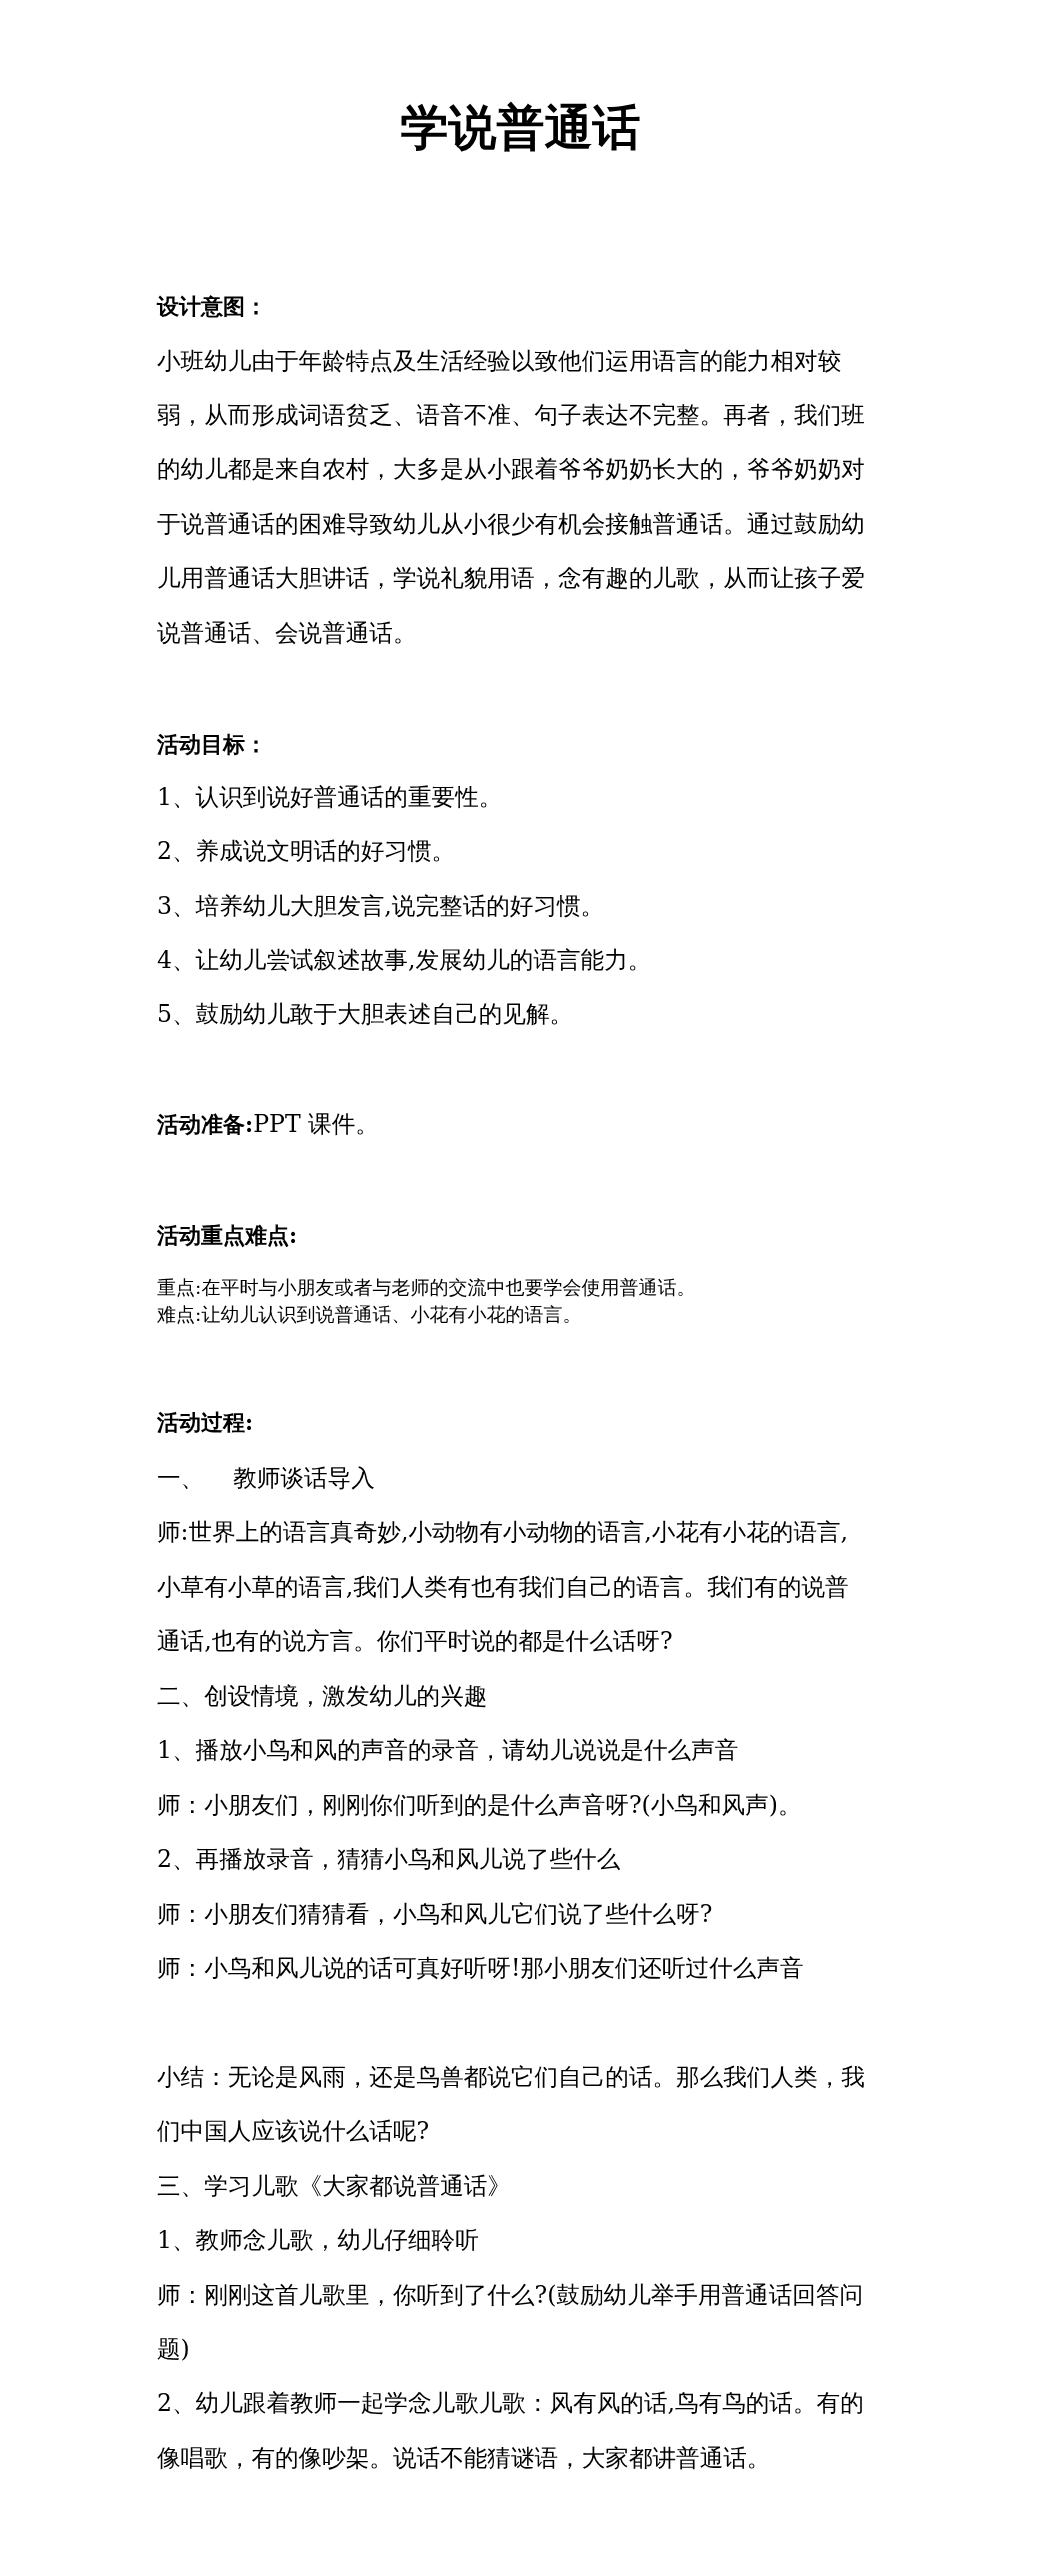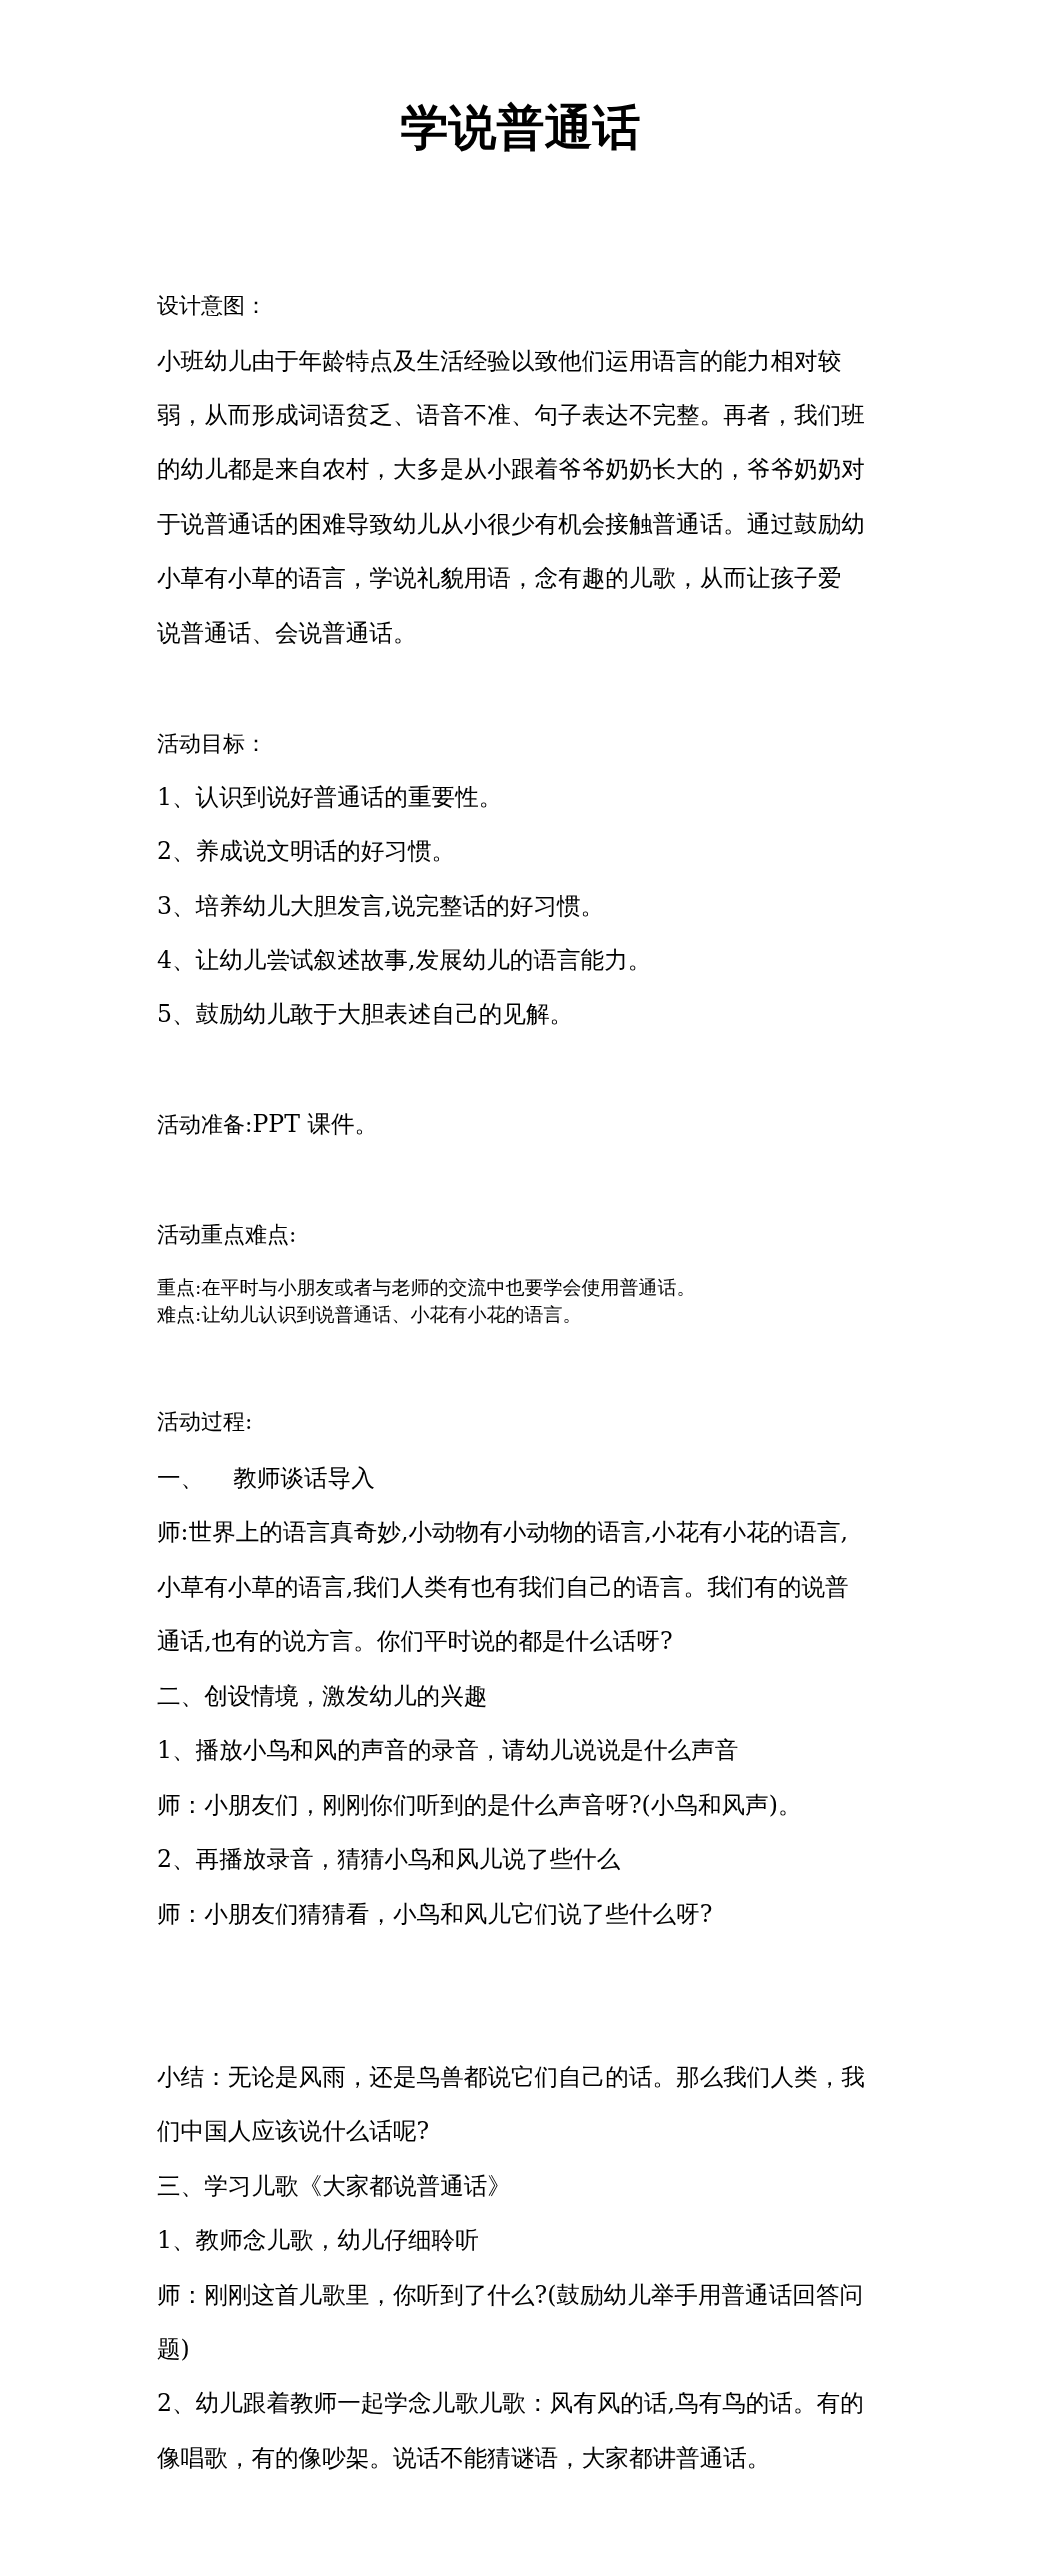--- a/index.html
+++ b/index.html
@@ -35,21 +35,21 @@
       white-space: nowrap;
     }
     .ln {
       position: absolute;
       left: 157px;
       font-size: 23.6px;
       line-height: 26px;
       white-space: nowrap;
     }
     .hd {
-      font-weight: normal;
+      font-weight: bold;
       font-size: 22px;
     }
     .tight {
       font-size: 19px;
     }
     .gap {
       display: inline-block;
       width: 29px;
     }
   </style>
@@ -58,21 +58,21 @@
 
 <div class="page">
 
   <div class="title">学说普通话</div>
 
   <div class="ln hd" style="top:293px">设计意图：</div>
   <div class="ln" style="top:348px">小班幼儿由于年龄特点及生活经验以致他们运用语言的能力相对较</div>
   <div class="ln" style="top:402px">弱，从而形成词语贫乏、语音不准、句子表达不完整。再者，我们班</div>
   <div class="ln" style="top:456px">的幼儿都是来自农村，大多是从小跟着爷爷奶奶长大的，爷爷奶奶对</div>
   <div class="ln" style="top:511px">于说普通话的困难导致幼儿从小很少有机会接触普通话。通过鼓励幼</div>
-  <div class="ln" style="top:565px">小草有小草的语言，学说礼貌用语，念有趣的儿歌，从而让孩子爱</div>
+  <div class="ln" style="top:565px">儿用普通话大胆讲话，学说礼貌用语，念有趣的儿歌，从而让孩子爱</div>
   <div class="ln" style="top:620px">说普通话、会说普通话。</div>
 
   <div class="ln hd" style="top:731px">活动目标：</div>
   <div class="ln" style="top:784px">1、认识到说好普通话的重要性。</div>
   <div class="ln" style="top:838px">2、养成说文明话的好习惯。</div>
   <div class="ln" style="top:893px">3、培养幼儿大胆发言,说完整话的好习惯。</div>
   <div class="ln" style="top:947px">4、让幼儿尝试叙述故事,发展幼儿的语言能力。</div>
   <div class="ln" style="top:1001px">5、鼓励幼儿敢于大胆表述自己的见解。</div>
 
   <div class="ln" style="top:1111px">
@@ -88,20 +88,21 @@
     <span>一、</span><span class="gap"></span><span>教师谈话导入</span>
   </div>
   <div class="ln" style="top:1519px">师:世界上的语言真奇妙,小动物有小动物的语言,小花有小花的语言,</div>
   <div class="ln" style="top:1574px">小草有小草的语言,我们人类有也有我们自己的语言。我们有的说普</div>
   <div class="ln" style="top:1628px">通话,也有的说方言。你们平时说的都是什么话呀?</div>
   <div class="ln" style="top:1683px">二、创设情境，激发幼儿的兴趣</div>
   <div class="ln" style="top:1737px">1、播放小鸟和风的声音的录音，请幼儿说说是什么声音</div>
   <div class="ln" style="top:1792px">师：小朋友们，刚刚你们听到的是什么声音呀?(小鸟和风声)。</div>
   <div class="ln" style="top:1846px">2、再播放录音，猜猜小鸟和风儿说了些什么</div>
   <div class="ln" style="top:1901px">师：小朋友们猜猜看，小鸟和风儿它们说了些什么呀?</div>
+  <div class="ln" style="top:1955px">师：小鸟和风儿说的话可真好听呀!那小朋友们还听过什么声音</div>
   <div class="ln" style="top:2064px">小结：无论是风雨，还是鸟兽都说它们自己的话。那么我们人类，我</div>
   <div class="ln" style="top:2118px">们中国人应该说什么话呢?</div>
   <div class="ln" style="top:2173px">三、学习儿歌《大家都说普通话》</div>
   <div class="ln" style="top:2227px">1、教师念儿歌，幼儿仔细聆听</div>
   <div class="ln" style="top:2282px">师：刚刚这首儿歌里，你听到了什么?(鼓励幼儿举手用普通话回答问</div>
   <div class="ln" style="top:2336px">题)</div>
   <div class="ln" style="top:2390px">2、幼儿跟着教师一起学念儿歌儿歌：风有风的话,鸟有鸟的话。有的</div>
   <div class="ln" style="top:2445px">像唱歌，有的像吵架。说话不能猜谜语，大家都讲普通话。</div>
 
 </div>

